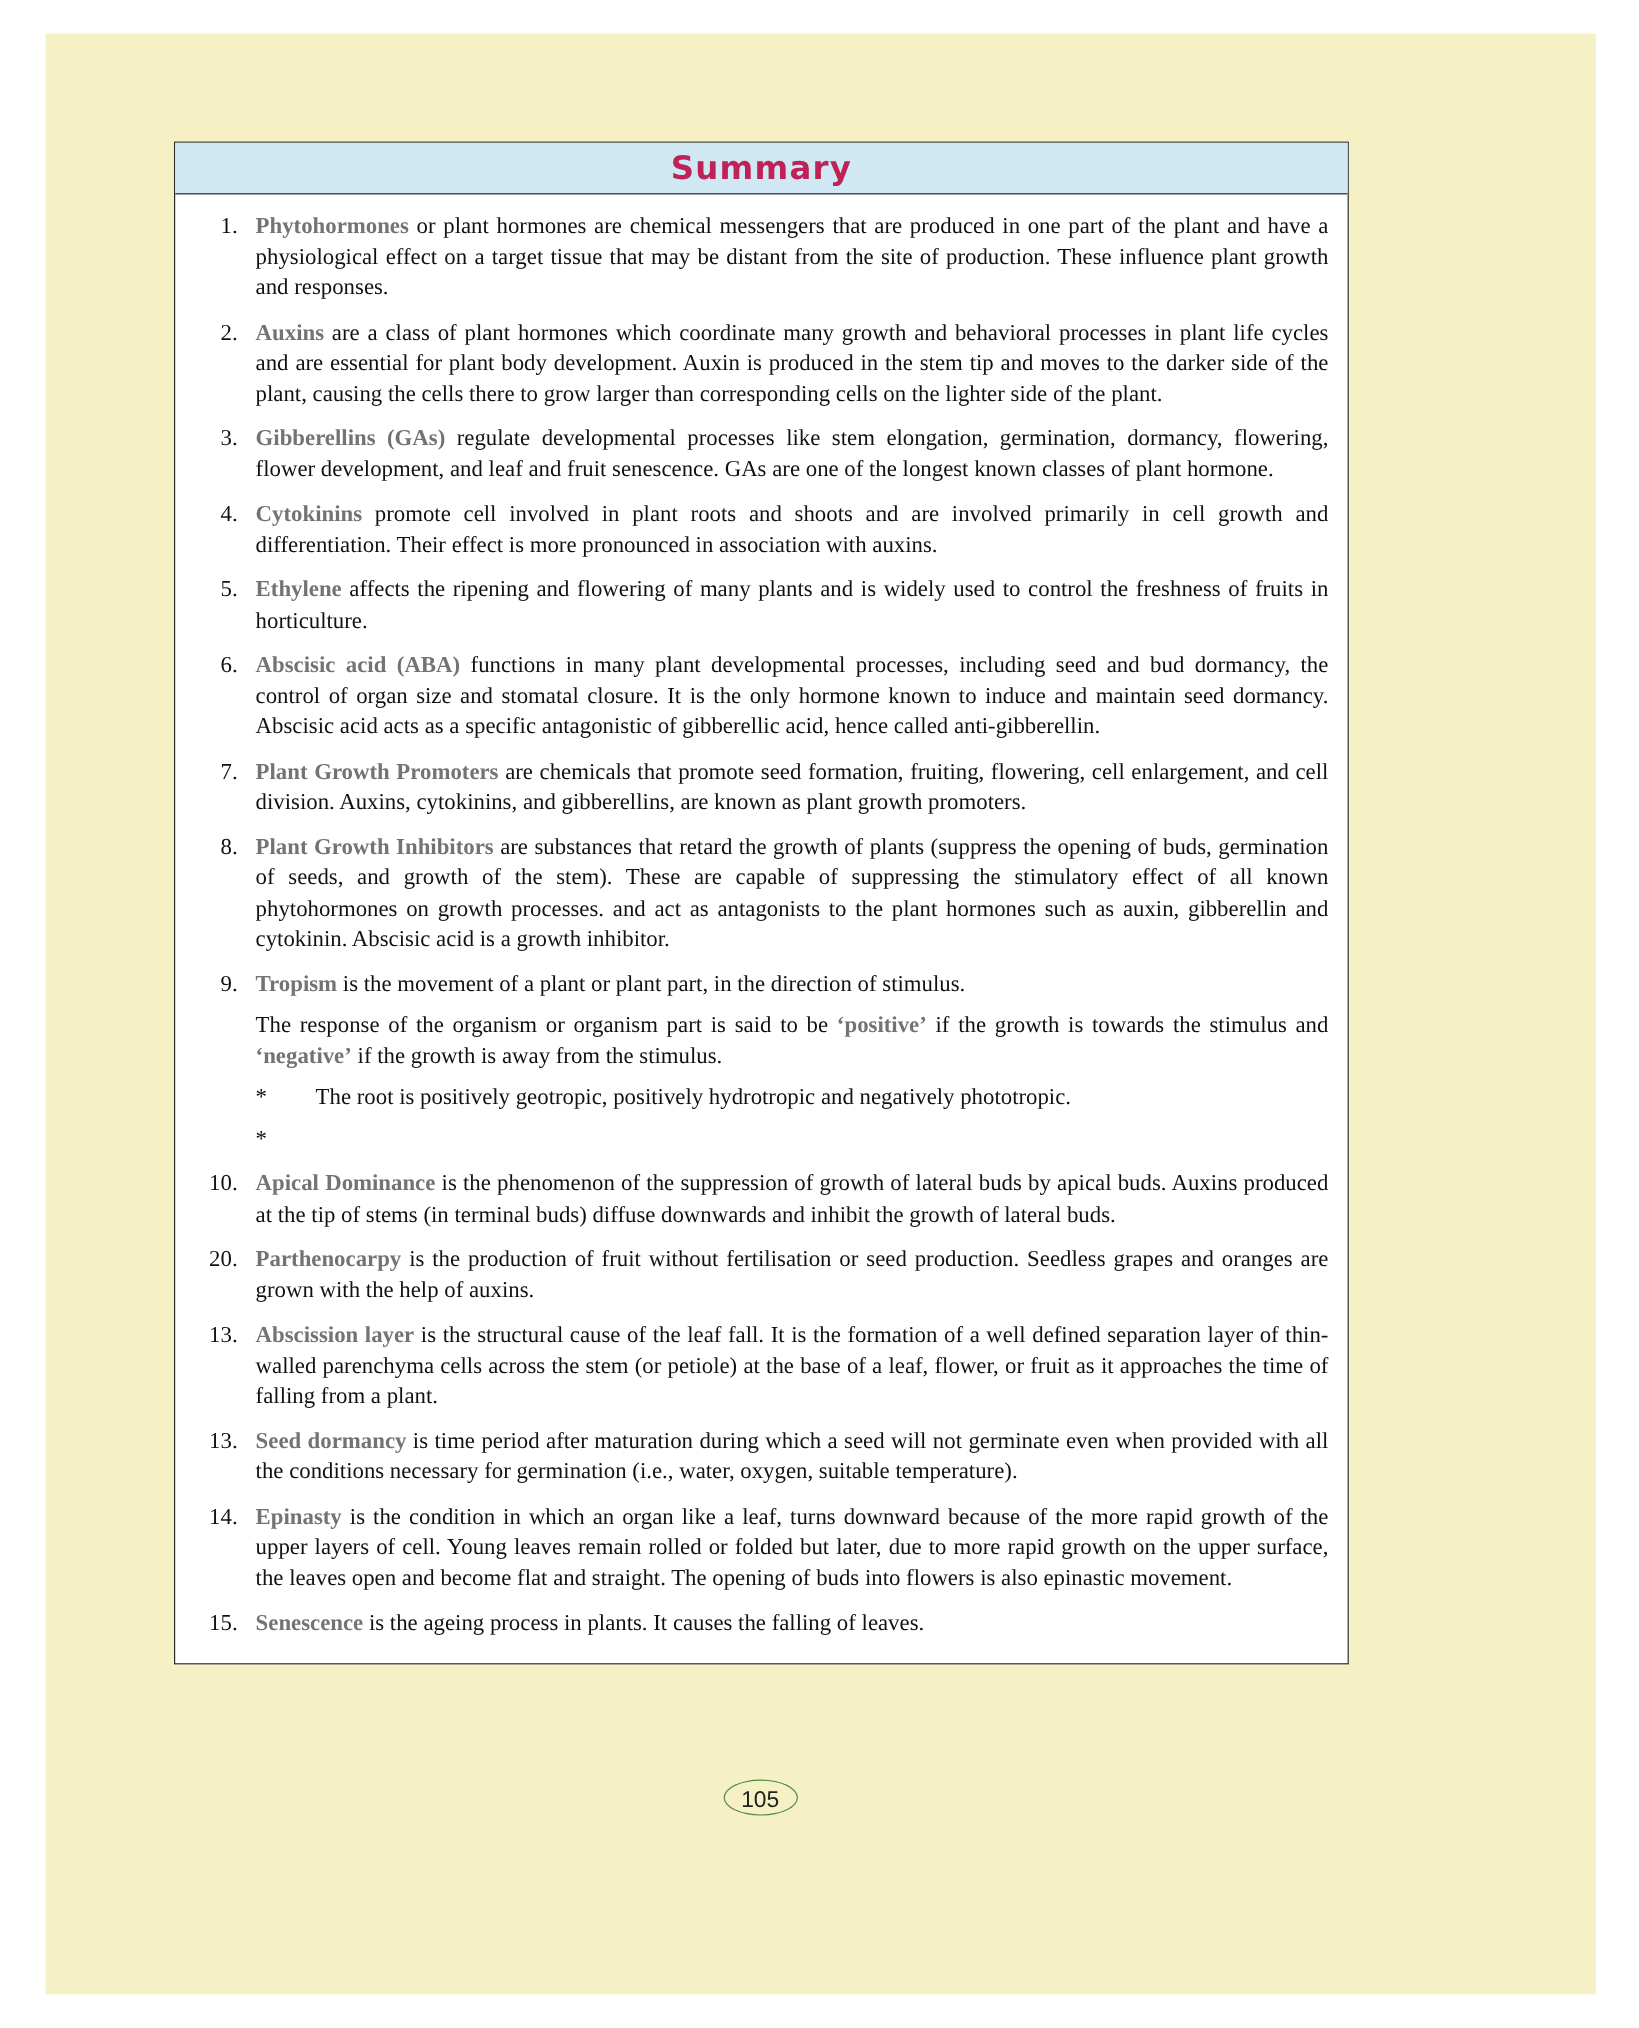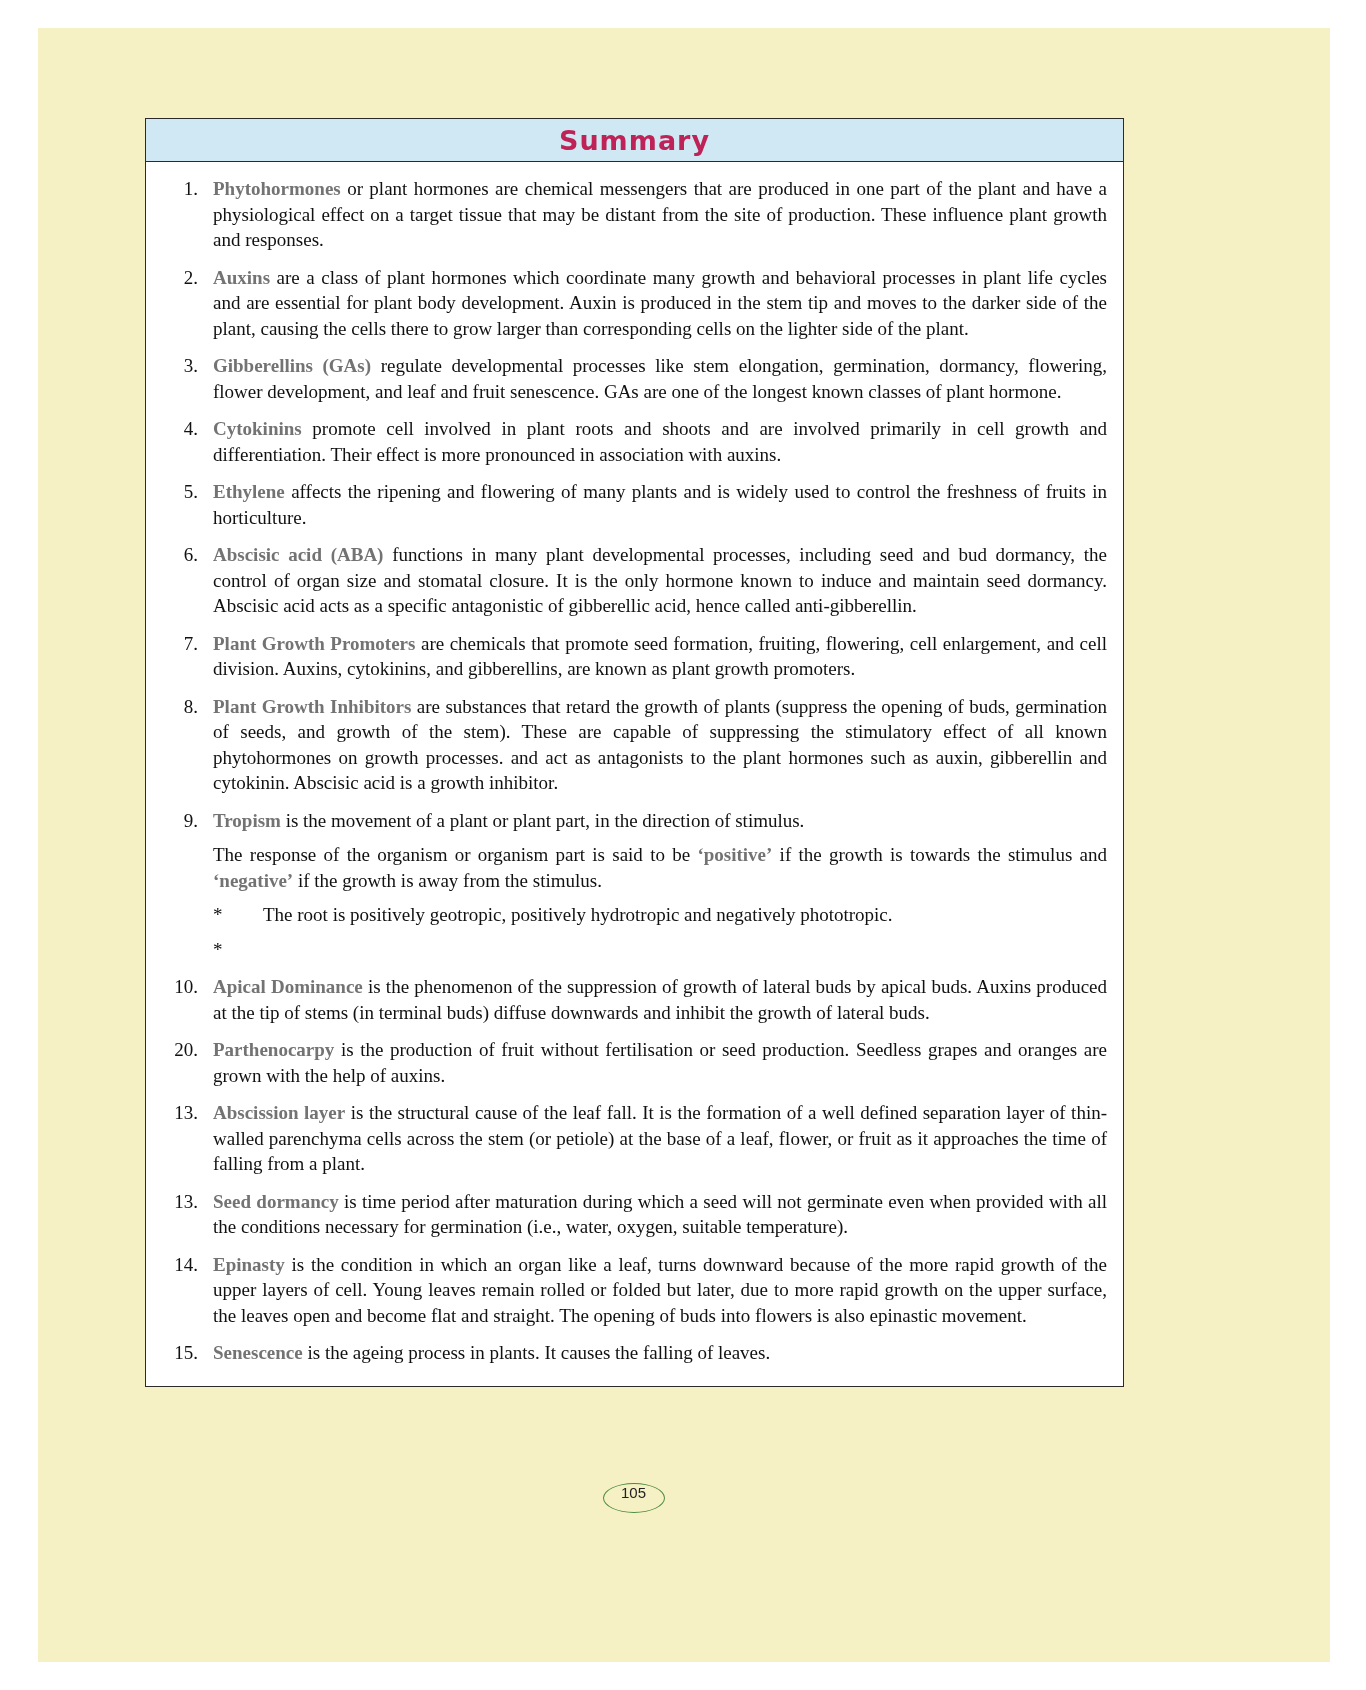--- a/index.html
+++ b/index.html
@@ -88,24 +88,24 @@
     top: 1455px;
     display: flex;
     justify-content: center;
   }
   .page-number-badge {
     min-width: 62px;
     height: 30px;
     border: 1.6px solid #4c8a3f;
     border-radius: 50%;
     display: flex;
-    align-items: flex-start;
+    align-items: flex-end;
     justify-content: center;
     font-family: "Liberation Sans", sans-serif;
-    font-size: 15px;
+    font-size: 19px;
     color: #222;
     background: transparent;
     padding: 0 6px;
     box-sizing: border-box;
   }
 </style>
 </head>
 <body>
 
 <div class="page">

